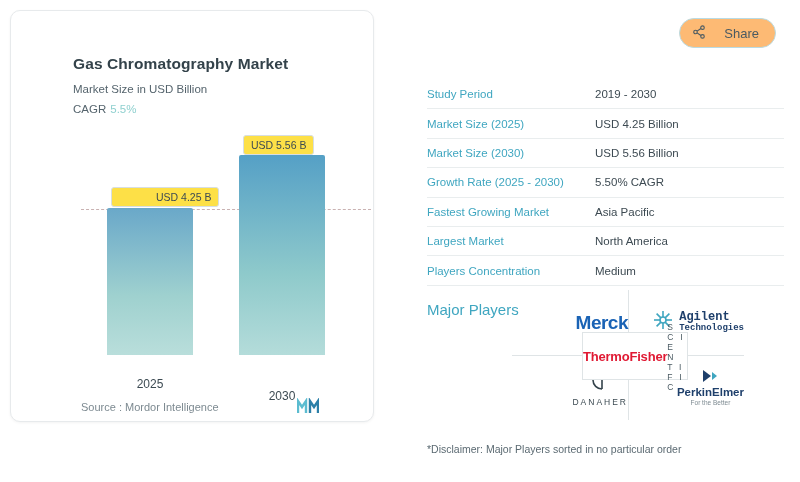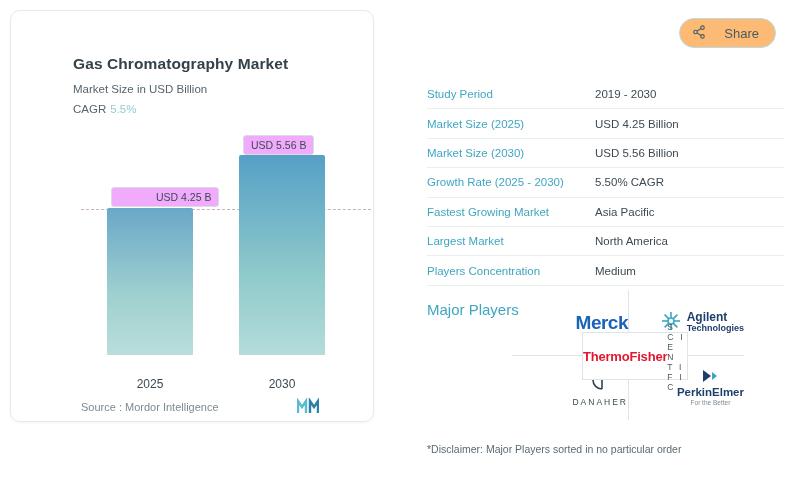--- a/index.html
+++ b/index.html
@@ -90,40 +90,40 @@
     background: linear-gradient(180deg, #6aa8c9 0%, #9fd1cf 60%, #b9dedb 100%);
   }
   .bar-2030 {
     left: 188px;
     width: 86px;
     height: 200px;
     background: linear-gradient(180deg, #55a0c6 0%, #8fcacb 60%, #b4dcda 100%);
   }
   .bar-label {
     position: absolute;
-    background: #f0abfc;
+    background: #fde047;
     border: 1px solid #d7dee2;
     border-radius: 3px;
     font-size: 10.5px;
     color: #3c4a52;
     padding: 3px 7px;
     white-space: nowrap;
   }
   .lbl-2025 { left: 60px; top: 56px; padding-left: 44px; }
   .lbl-2030 { left: 192px; top: 4px; }
 
   .x-label {
     position: absolute;
     font-size: 12px;
     color: #3c4a52;
     width: 86px;
     text-align: center;
   }
   .x-2025 { left: 56px; top: 246px; }
-  .x-2030 { left: 188px; top: 246px; text-align: center; }
+  .x-2030 { left: 188px; top: 258px; text-align: center; }
 
   .source {
     position: absolute;
     left: 70px;
     top: 390px;
     font-size: 11px;
     color: #7d8a91;
   }
   .logo-mark {
     position: absolute;
@@ -231,20 +231,21 @@
   .merck {
     font-size: 19px;
     font-weight: bold;
     color: #1a63b5;
     letter-spacing: -0.5px;
   }
   .agilent-wrap {
     display: flex;
     align-items: center;
     gap: 6px;
+    font-family: Liberation Mono, monospace;
   }
   .agilent-text {
     line-height: 1.05;
     text-align: left;
   }
   .agilent-main {
     font-size: 12px;
     font-weight: bold;
     color: #1e3f6b;
   }

